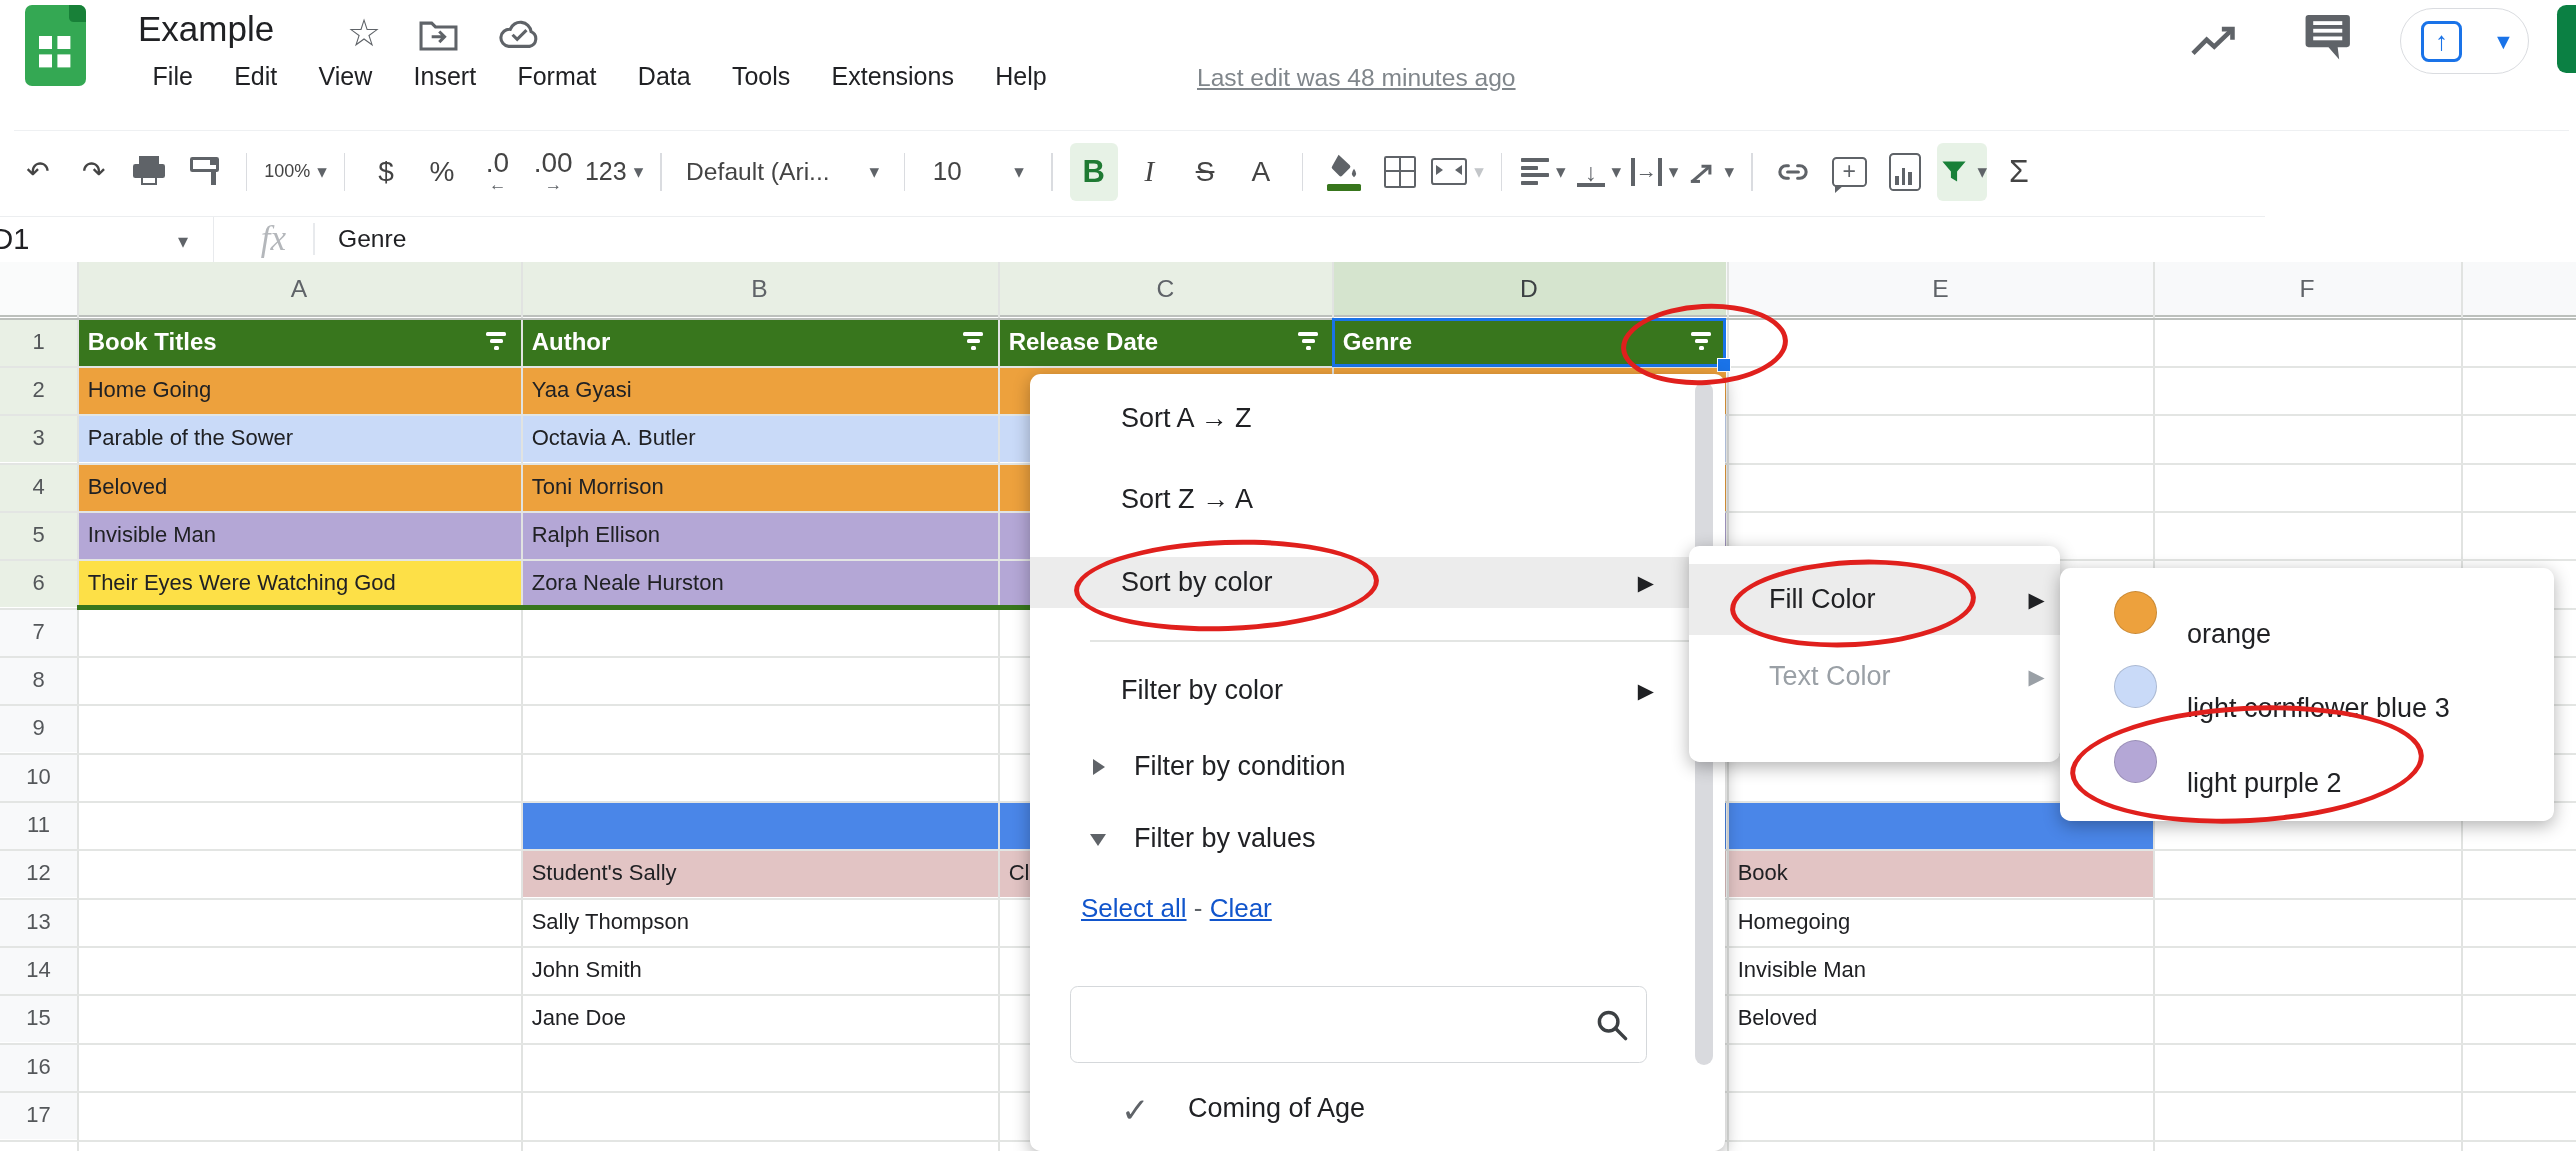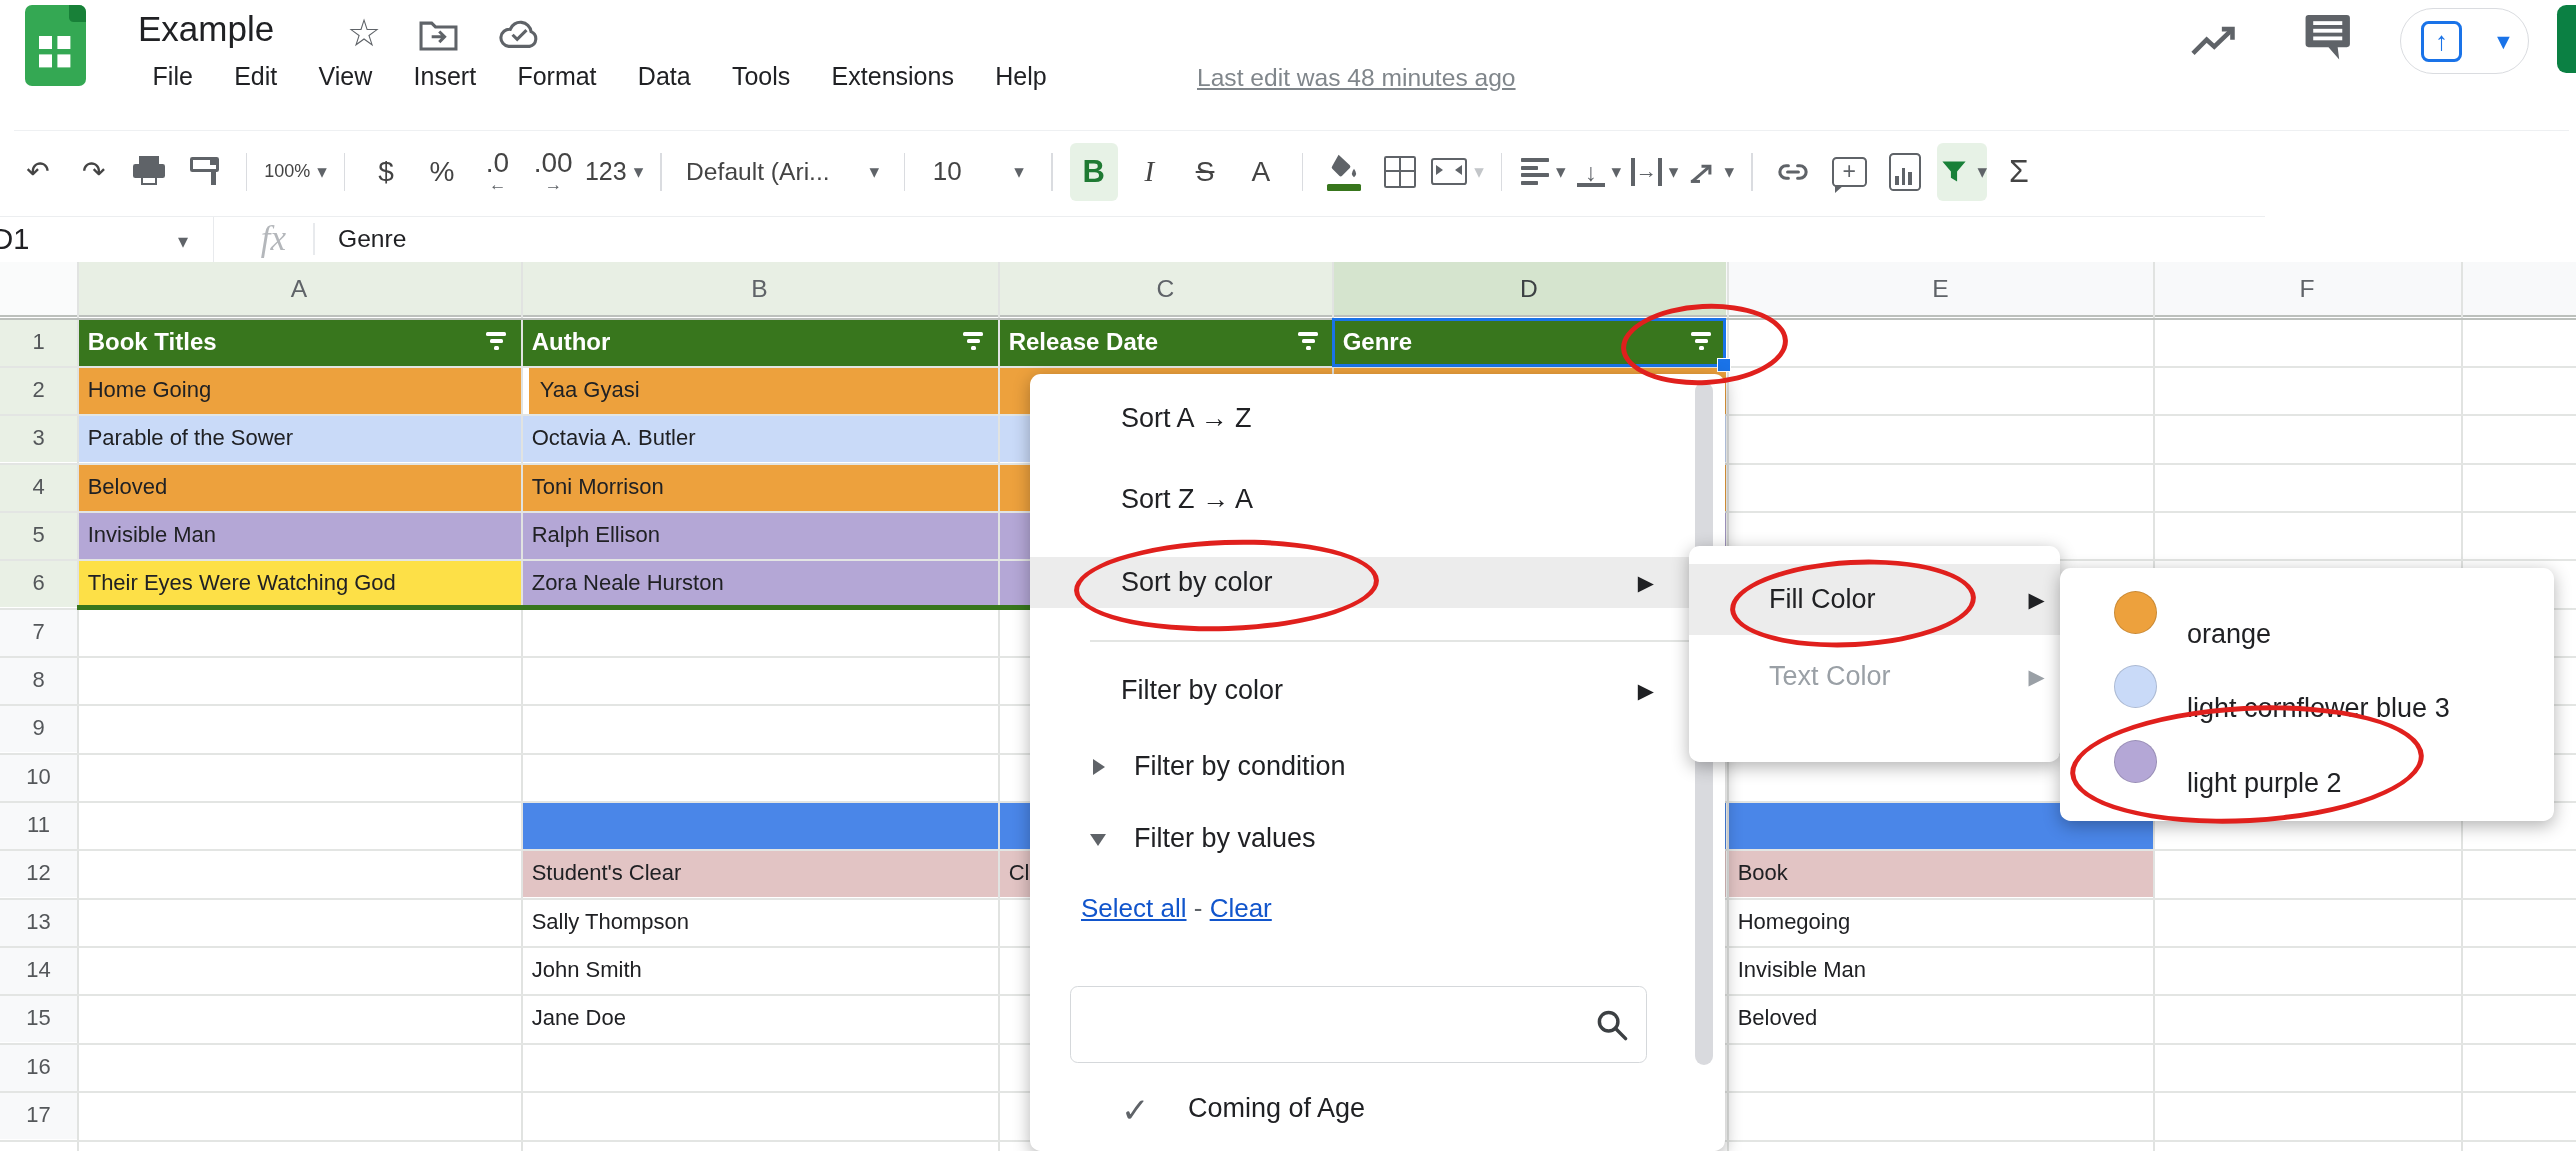--- a/index.html
+++ b/index.html
@@ -413,21 +413,21 @@
         <span>Genre</span>
         <span class="ficon">
           <i></i>
           <i></i>
           <i></i>
         </span>
       </div>
       <div class="cell" style="left: 77px; top: 366px; width: 444px; background: rgb(237, 161, 61);">
         <span>Home Going</span>
       </div>
-      <div class="cell" style="left: 521px; top: 366px; width: 477px; background: rgb(237, 161, 61); margin-left: 8px;">
+      <div class="cell" style="left: 521px; top: 366px; width: 477px; background: rgb(237, 161, 61);">
         <span>Yaa Gyasi</span>
       </div>
       <div class="cell" style="left: 998px; top: 366px; width: 335px; background: rgb(237, 161, 61);"></div>
       <div class="cell" style="left: 1332px; top: 366px; width: 394px; background: rgb(237, 161, 61);"></div>
       <div class="cell" style="left: 77px; top: 414px; width: 444px; background: rgb(201, 218, 248);">
         <span>Parable of the Sower</span>
       </div>
       <div class="cell" style="left: 521px; top: 414px; width: 477px; background: rgb(201, 218, 248);">
         <span>Octavia A. Butler</span>
       </div>
@@ -455,21 +455,21 @@
       <div class="cell" style="left: 521px; top: 559px; width: 477px; background: rgb(180, 167, 214);">
         <span>Zora Neale Hurston</span>
       </div>
       <div class="cell" style="left: 998px; top: 559px; width: 335px; background: rgb(180, 167, 214);"></div>
       <div class="cell" style="left: 1332px; top: 559px; width: 394px; background: rgb(180, 167, 214);"></div>
       <div class="cell" style="left: 521px; top: 801px; width: 477px; background: rgb(74, 134, 232);"></div>
       <div class="cell" style="left: 998px; top: 801px; width: 335px; background: rgb(74, 134, 232);"></div>
       <div class="cell" style="left: 1332px; top: 801px; width: 394px; background: rgb(74, 134, 232);"></div>
       <div class="cell" style="left: 1727px; top: 801px; width: 427px; background: rgb(74, 134, 232);"></div>
       <div class="cell" style="left: 521px; top: 849px; width: 477px; background: rgb(226, 196, 196);">
-        <span>Student's Clear</span>
+        <span>Student's Sally</span>
       </div>
       <div class="cell" style="left: 998px; top: 849px; width: 335px; background: rgb(226, 196, 196);">
         <span>Cl</span>
       </div>
       <div class="cell" style="left: 1332px; top: 849px; width: 394px; background: rgb(226, 196, 196);"></div>
       <div class="cell" style="left: 1727px; top: 849px; width: 427px; background: rgb(226, 196, 196);">
         <span>Book</span>
       </div>
       <div class="cell" style="left: 521px; top: 898px; width: 477px;">
         <span>Sally Thompson</span>

